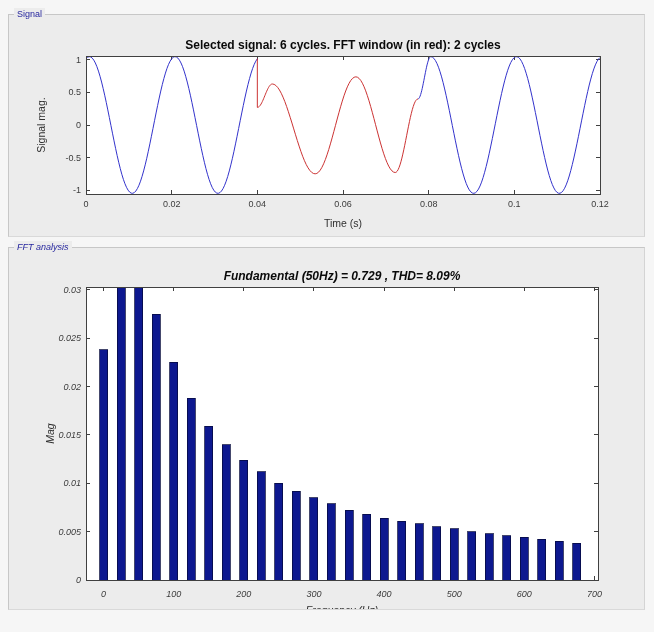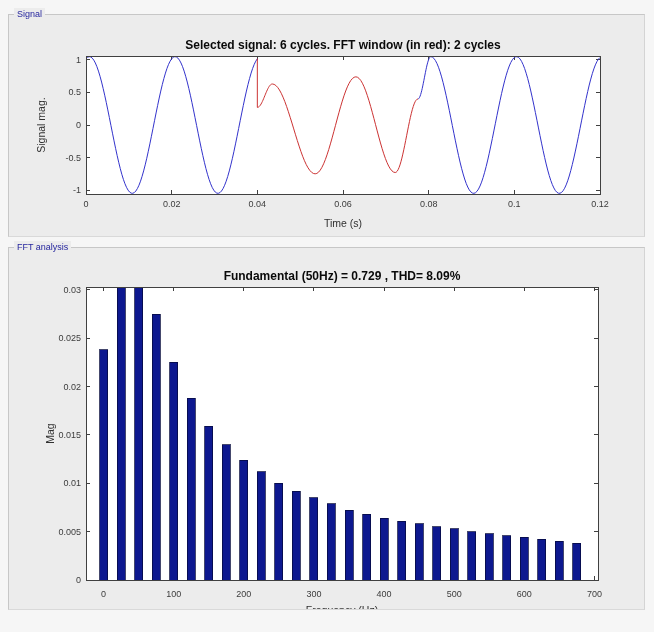--- a/index.html
+++ b/index.html
@@ -11,21 +11,21 @@
   }
   .window{position:absolute;left:0;top:0;width:654px;height:632px;}
   .panel{
     position:absolute;
     background:#ececec;
     border:1px solid #c7c7c7;
     border-bottom-color:#d9d9d9;
     border-right-color:#d4d4d4;
   }
   #panel-signal{left:8px;top:14px;width:635px;height:221px;}
-  #panel-fft{left:8px;top:247px;width:635px;height:361px;}
+  #panel-fft{left:8px;top:247px;width:635px;height:361px;font-style:italic;}
   .panel-label{
     position:absolute;top:-7px;left:5px;
     height:12px;line-height:12px;padding:0 3px;
     background:#ececec;
     color:#26269e;
     font-size:9px;
     white-space:nowrap;
   }
   .panel svg{position:absolute;left:0;top:0;font-family:"Liberation Sans",sans-serif;}
   .tick-label{font-size:9px;fill:#3c3c3c;}

